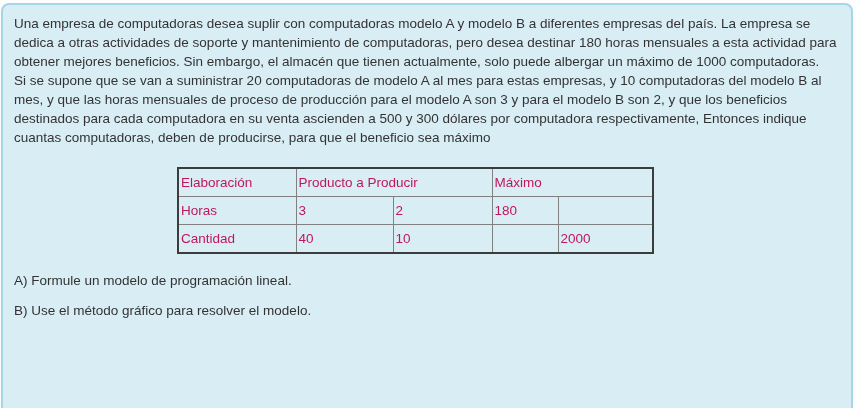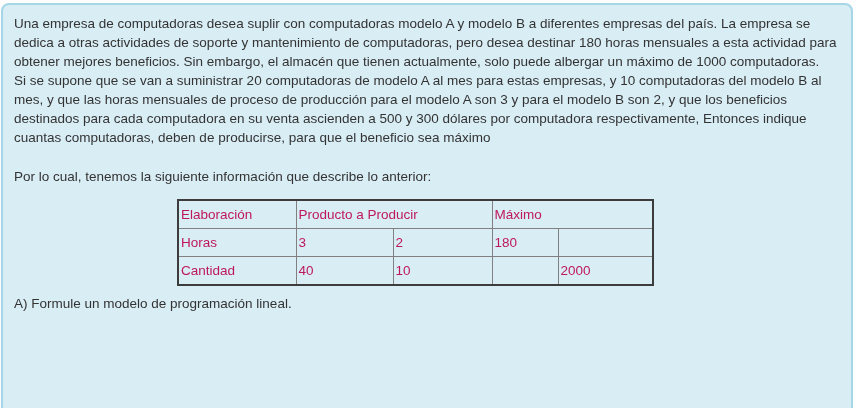--- a/index.html
+++ b/index.html
@@ -45,34 +45,33 @@
     height: 27px;
     padding: 0 2px;
     vertical-align: middle;
     font-size: 13.5px;
     line-height: 16px;
     color: #be185d;
     overflow: hidden;
     white-space: nowrap;
   }
   .questions {
-    margin-top: 8px;
+    margin-top: 17px;
   }
   .question {
     margin: 0 0 11px 0;
   }
 </style>
 </head>
 <body>
 
 <div class="panel">
 
   <p class="statement">Una empresa de computadoras desea suplir con computadoras modelo A y modelo B a diferentes empresas del país. La empresa se dedica a otras actividades de soporte y mantenimiento de computadoras, pero desea destinar 180 horas mensuales a esta actividad para obtener mejores beneficios. Sin embargo, el almacén que tienen actualmente, solo puede albergar un máximo de 1000 computadoras.  Si se supone que se van a suministrar 20 computadoras de modelo A al mes para estas empresas, y 10 computadoras del modelo B al mes, y que las horas mensuales de proceso de producción para el modelo A son 3 y para el modelo B son 2, y que los beneficios destinados para cada computadora en su venta ascienden a 500 y 300 dólares por computadora respectivamente, Entonces indique cuantas computadoras, deben de producirse, para que el beneficio sea máximo</p>
 
-  <p class="intro">Por lo cual, tenemos la siguiente información que describe lo anterior:</p>
 
   <table class="data-table">
     <colgroup>
       <col style="width:118px">
       <col style="width:97px">
       <col style="width:99px">
       <col style="width:66px">
       <col style="width:95px">
     </colgroup>
     <tbody>
@@ -93,15 +92,16 @@
         <td>40</td>
         <td>10</td>
         <td></td>
         <td>2000</td>
       </tr>
     </tbody>
   </table>
 
   <div class="questions">
     <p class="question">A) Formule un modelo de programación lineal.</p>
+    <p class="question">B) Use el método gráfico para resolver el modelo.</p>
   </div>
 
 </div>
 
 </body></html>

